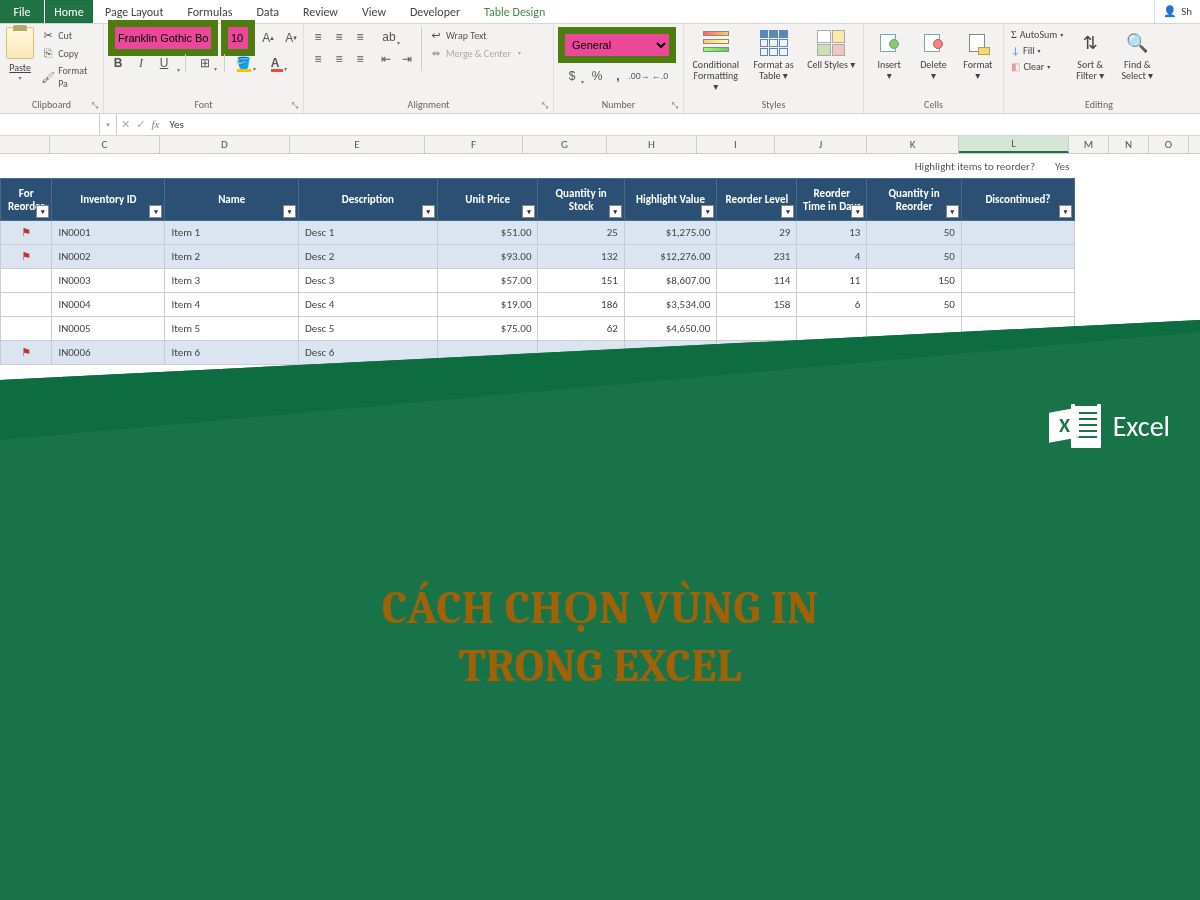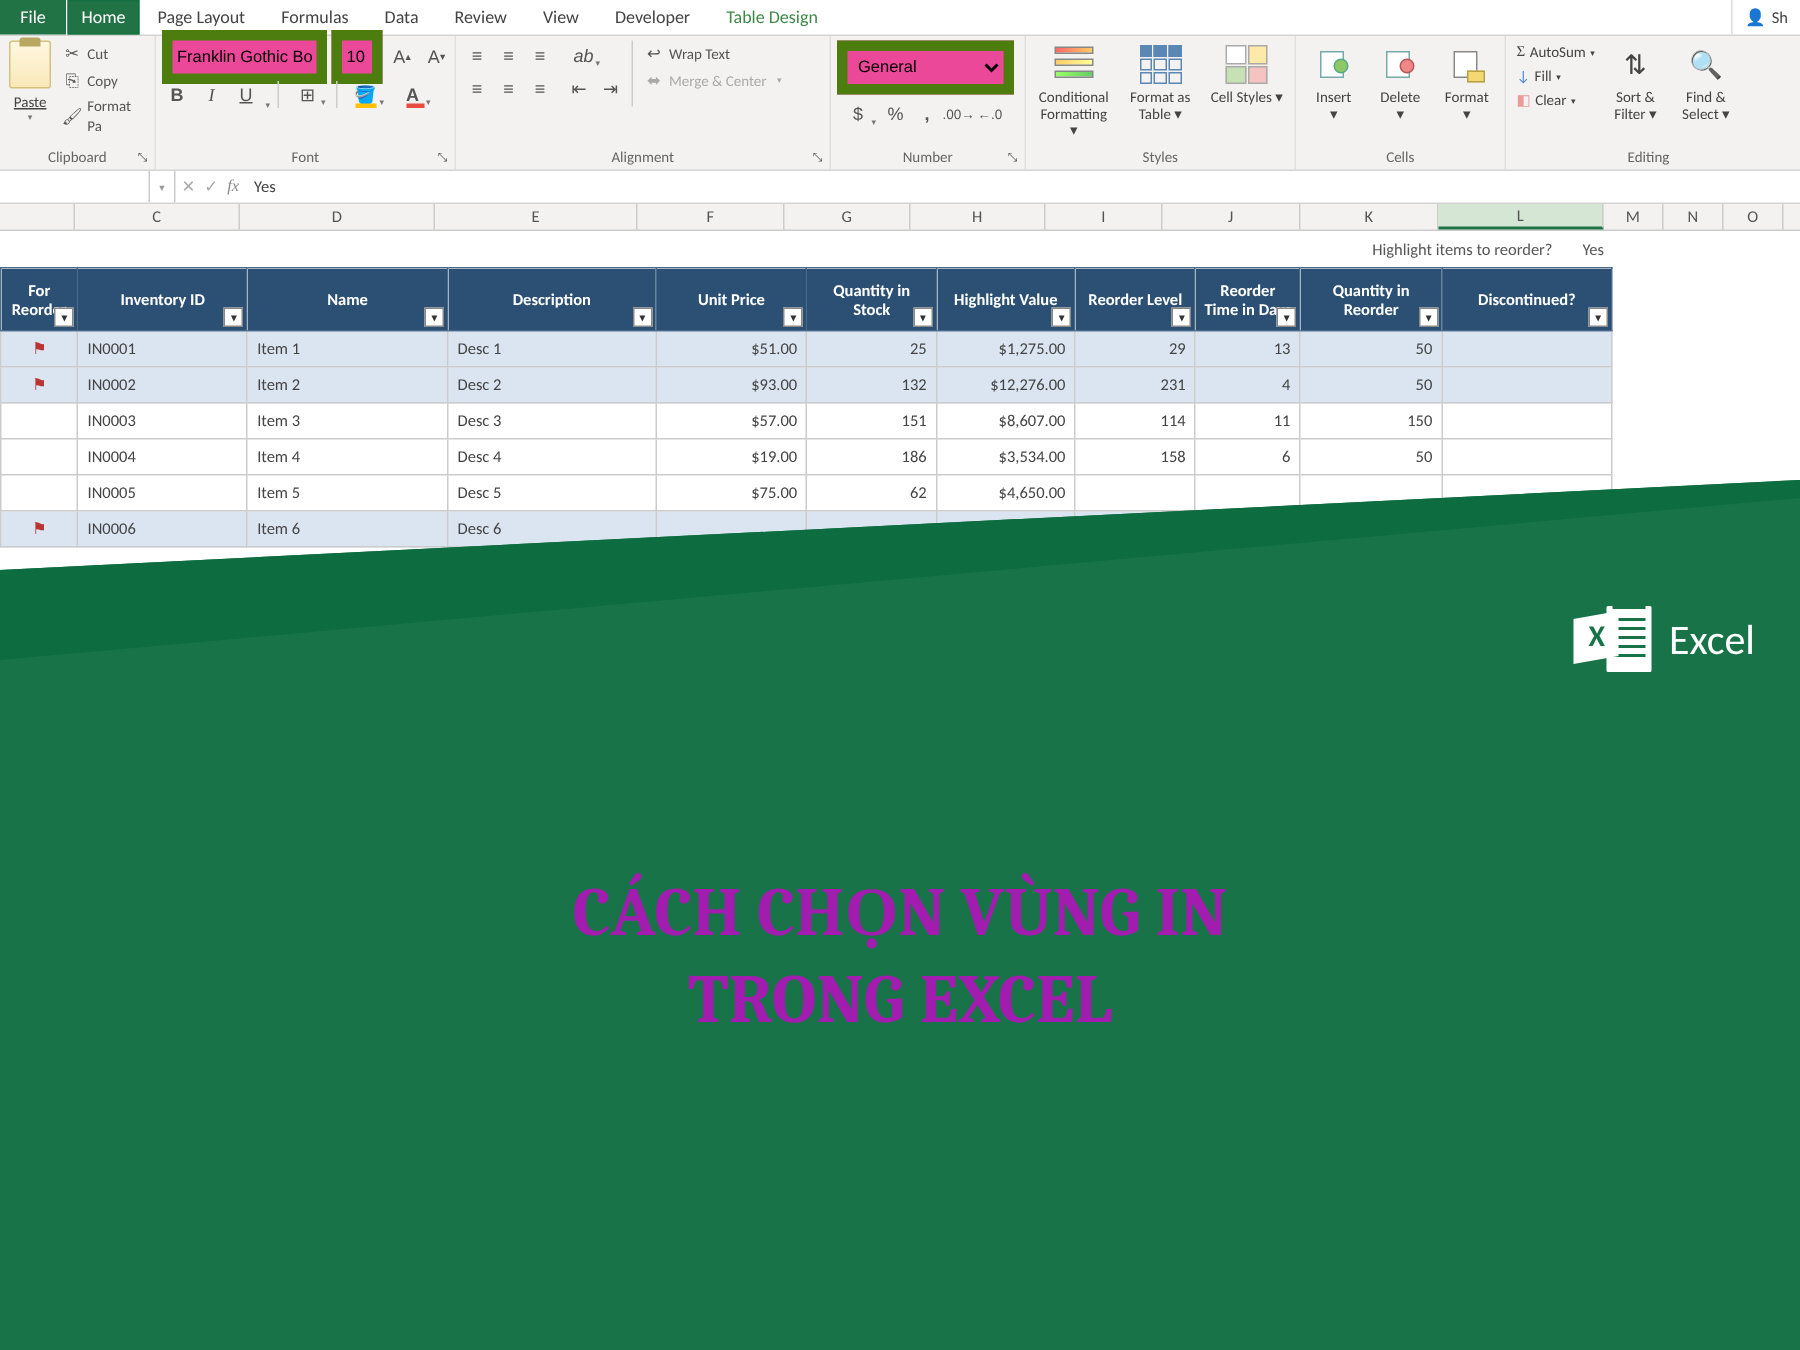--- a/index.html
+++ b/index.html
@@ -96,21 +96,21 @@
 .data-table th .filt{position:absolute;right:2px;bottom:2px;width:13px;height:13px;background:#fff;border:1px solid #888;font-size:7px;display:flex;align-items:center;justify-content:center;color:#333;cursor:pointer;}
 .data-table td{border:1px solid #ccc;padding:4px 6px;font-size:11px;height:24px;}
 .data-table tr.shade td{background:#dbe5f1;}
 .r-align{text-align:right;}
 .flag{color:#b33;font-size:13px;}
 
 
 .green-overlay{position:absolute;left:0;right:0;bottom:0;height:580px;pointer-events:none;}
 .green-shape{position:absolute;inset:0;background:#187448;clip-path:polygon(0 60px, 100% 0, 100% 100%, 0 100%);}
 .green-shape2{position:absolute;inset:0;background:#0d6d40;clip-path:polygon(0 120px, 0 60px, 100% 0, 100% 12px);}
-.overlay-title{position:absolute;color:#a21caf;font-size:46px;font-weight:700;font-family:"Cambria","Times New Roman",serif;text-align:center;left:0;right:0;top:260px;line-height:1.25;}
+.overlay-title{position:absolute;color:#a16207;font-size:46px;font-weight:700;font-family:"Cambria","Times New Roman",serif;text-align:center;left:0;right:0;top:260px;line-height:1.25;}
 .excel-badge{position:absolute;right:30px;top:80px;display:flex;align-items:center;gap:12px;color:#fff;font-size:28px;font-weight:300;}
 .excel-logo{width:52px;height:52px;position:relative;}
 .excel-logo .book{position:absolute;right:0;top:4px;width:30px;height:44px;background:#fff;border-radius:1px;}
 .excel-logo .book::before,.excel-logo .book::after{content:"";position:absolute;left:4px;right:4px;height:2px;background:#187448;}
 .excel-logo .book::before{top:8px;box-shadow:0 6px 0 #187448,0 12px 0 #187448,0 18px 0 #187448,0 24px 0 #187448;}
 .excel-logo .tab{position:absolute;left:0;top:10px;width:30px;height:30px;background:#fff;transform:skewY(-10deg);display:flex;align-items:center;justify-content:center;}
 .excel-logo .tab span{transform:skewY(10deg);color:#187448;font-weight:700;font-size:20px;}
 </style>
 </head>
 <body>
@@ -198,21 +198,21 @@
           <button class="btn-sm">≡</button>
         </div>
         <div class="row">
           <button class="btn-sm">≡</button>
           <button class="btn-sm">≡</button>
           <button class="btn-sm">≡</button>
         </div>
       </div>
       <div style="display:flex;flex-direction:column;gap:2px;margin-left:4px;">
         <button class="btn-sm btn-drop" style="width:26px">
-            <span style="font-style:italic;text-align:center;">ab</span>
+            <span style="text-align:center;">ab</span>
           </button>
         <div class="row">
           <button class="btn-sm">⇤</button>
           <button class="btn-sm">⇥</button>
         </div>
       </div>
       <div class="sep-v" style="height:44px;"></div>
       <div style="display:flex;flex-direction:column;gap:2px;">
         <div class="clip-item">
             <span class="mini-icon">↩</span>

